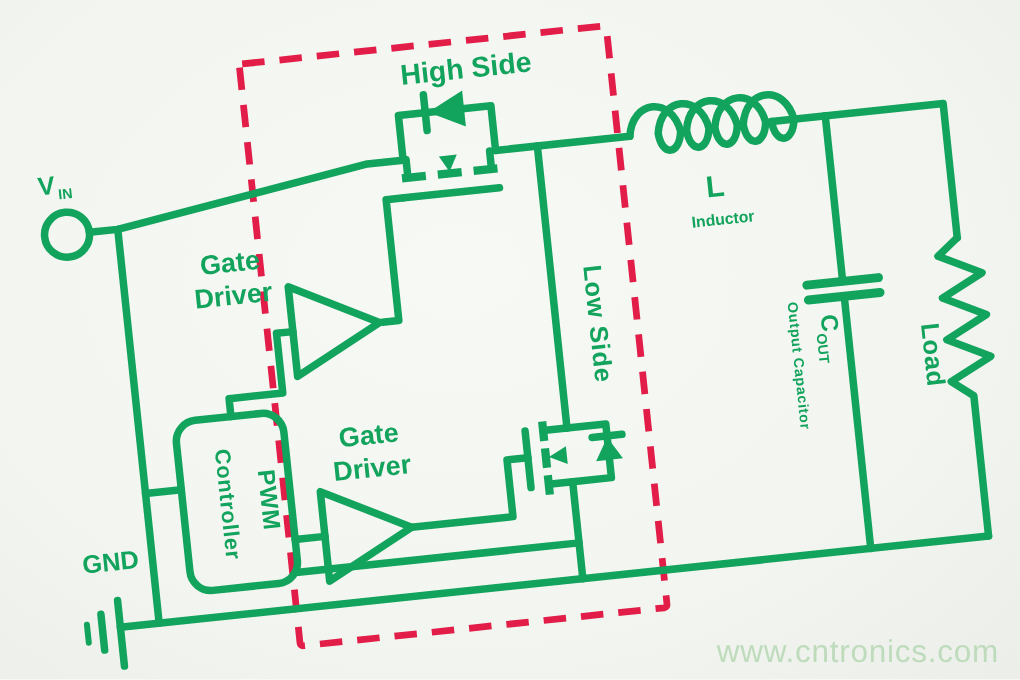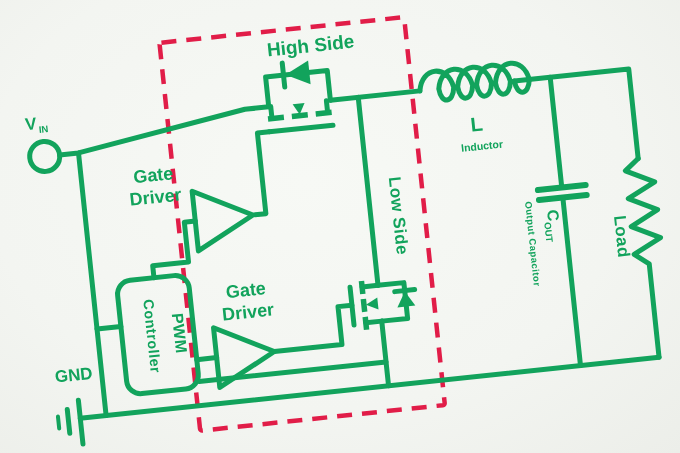--- a/index.html
+++ b/index.html
@@ -130,13 +130,14 @@
       </g>
 
       <g>
         <path class="wire" d="M644,190 L630,201 L658,215 L630,229 L658,243 L630,257 L658,271 L630,285 L644,296 V390"></path>
         <text class="t17 vtext" text-anchor="middle" transform="rotate(90 614 266)" x="614" y="266">Load</text>
       </g>
 
     </g>
   </svg>
 
+  <div class="watermark">www.cntronics.com</div>
 </div>
 
 </body></html>

